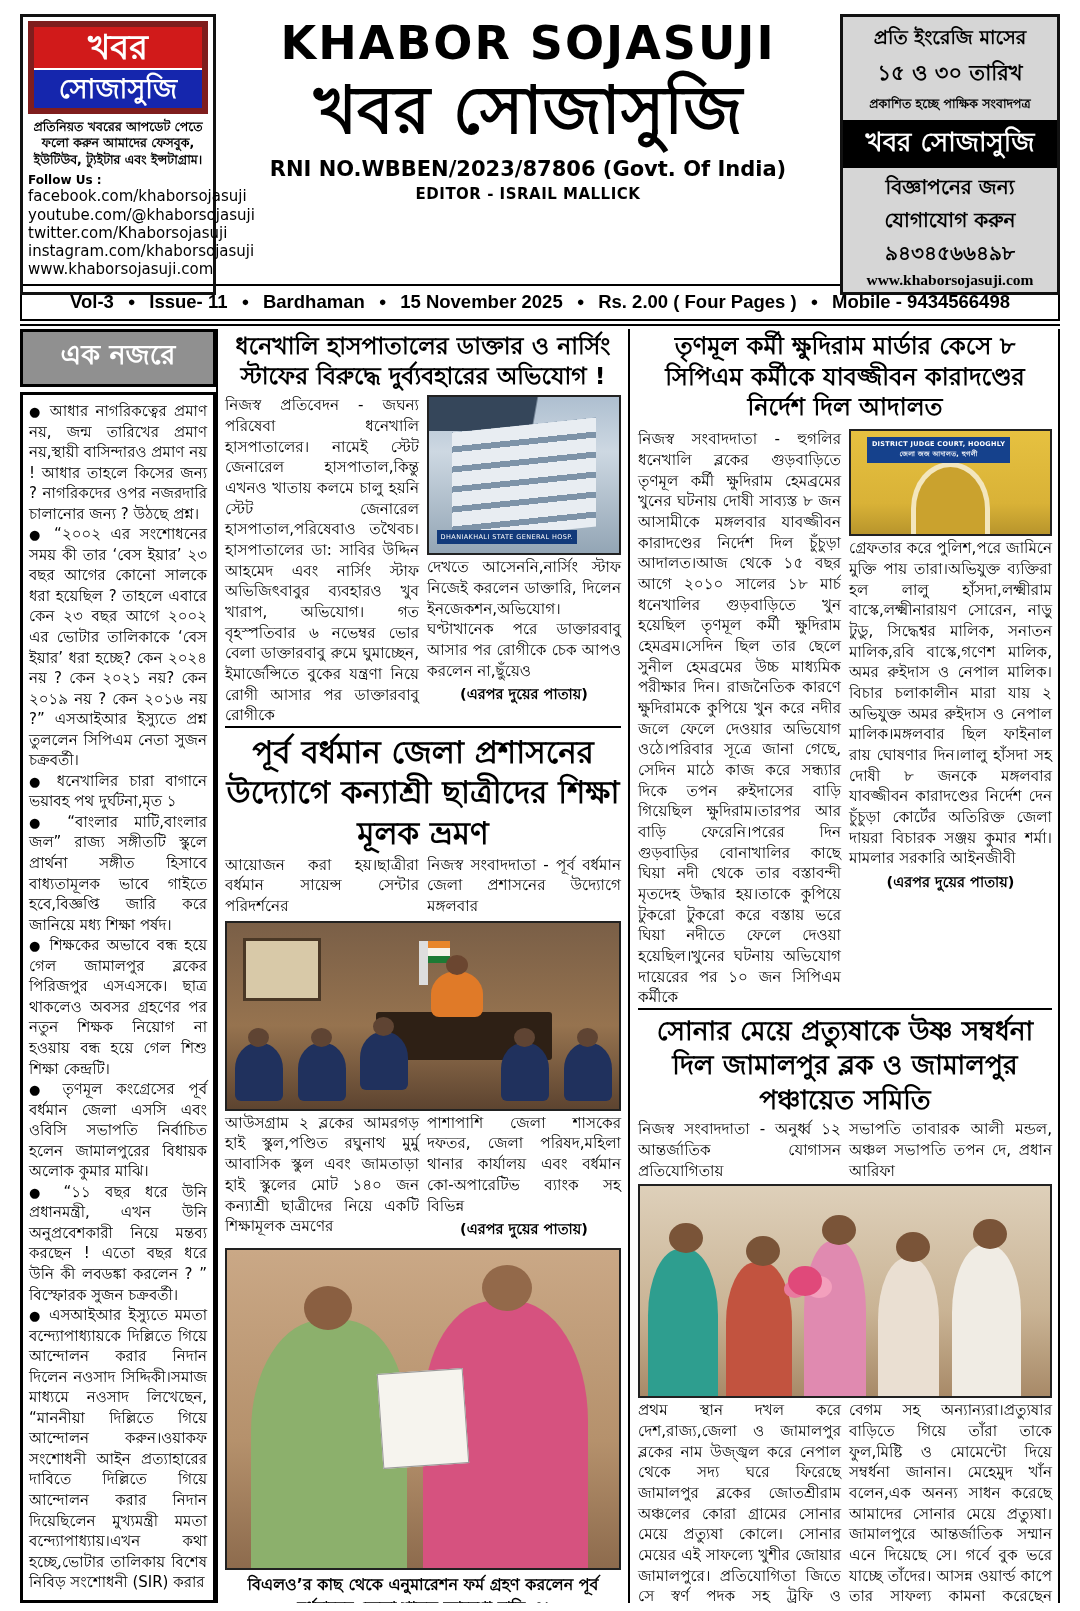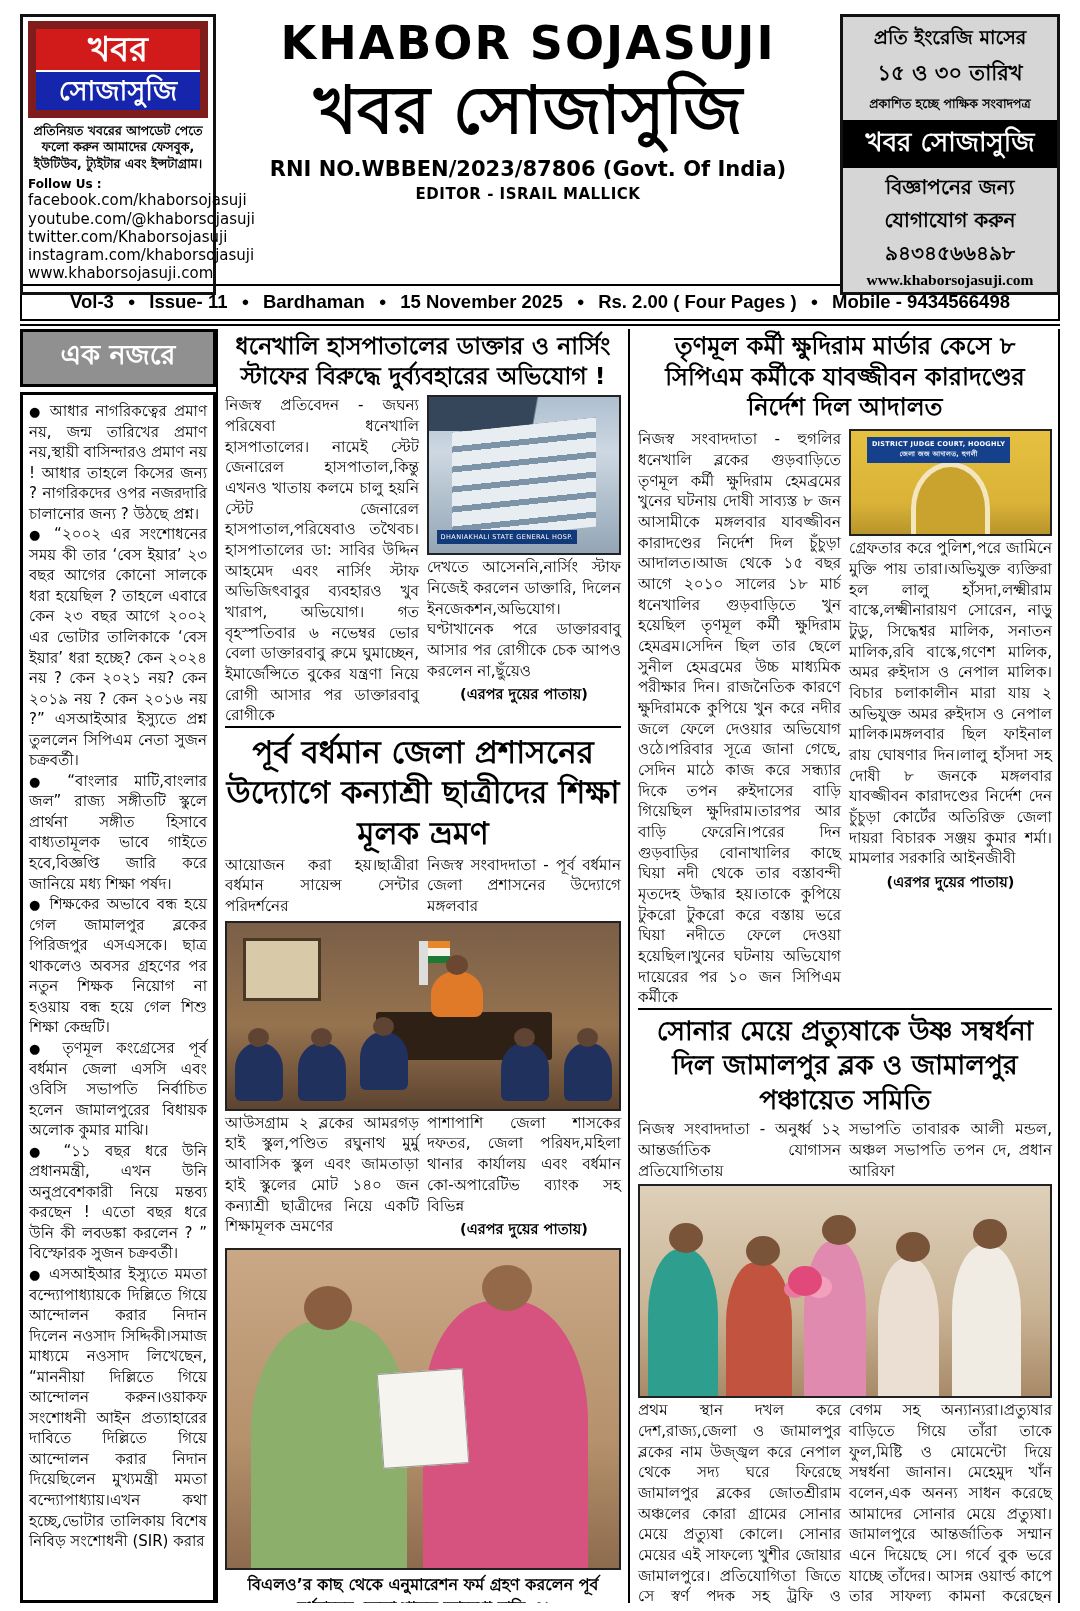--- a/index.html
+++ b/index.html
@@ -3,21 +3,21 @@
 <meta charset="utf-8">
 <style>
   * { margin:0; padding:0; box-sizing:border-box; }
   body { background:#555; font-family:"DejaVu Sans","Liberation Sans",sans-serif; }
   .page{ width:1080px; height:1611px; margin:0 auto; background:#fff; color:#000;
          padding:14px 20px 10px 20px; overflow:hidden; position:relative; }
 
   
   .masthead{ display:grid; grid-template-columns:196px 1fr 220px; gap:10px; height:262px; }
   .logo-box{ border:3px solid #111; padding:4px 5px; display:flex; flex-direction:column; }
-  .logo{ border:8px solid #7f1d1d; background:#000; }
+  .logo{ border:6px solid #7f1d1d; background:#000; }
   .logo-top{ background:#d11a1a; color:#fff; font-weight:bold; font-size:34px; text-align:center;
              line-height:1.2; border-bottom:2px solid #fff; }
   .logo-bottom{ background:#1526ad; color:#fff; font-weight:bold; font-size:27px; text-align:center; line-height:1.4;}
   .logo-tagline{ font-size:12.5px; font-weight:bold; text-align:center; margin-top:5px; line-height:1.35; }
   .follow-label{ font-size:12px; font-weight:bold; margin-top:4px; }
   .social{ list-style:none; }
   .social li{ font-size:15px; line-height:1.22; }
   .masthead-center{ text-align:center; padding-top:6px; overflow:hidden;}
   .title-en{ font-size:46px; font-weight:bold; letter-spacing:2px; line-height:1.0; white-space:nowrap;}
   .title-bn{ font-size:66px; font-weight:bold; line-height:1.35; white-space:nowrap;}
@@ -171,20 +171,21 @@
     </ul>
 
   <div class="body-grid">
 
     <div class="col-left">
       <div class="glance-header">এক নজরে</div>
       <div class="glance-box">
         <ul>
             <li>আধার নাগরিকত্বের প্রমাণ নয়, জন্ম তারিখের প্রমাণ নয়,স্থায়ী বাসিন্দারও প্রমাণ নয় ! আধার তাহলে কিসের জন্য ? নাগরিকদের ওপর নজরদারি চালানোর জন্য ? উঠছে প্রশ্ন।</li>
             <li>“২০০২ এর সংশোধনের সময় কী তার ‘বেস ইয়ার’ ২৩ বছর আগের কোনো সালকে ধরা হয়েছিল ? তাহলে এবারে কেন ২৩ বছর আগে ২০০২ এর ভোটার তালিকাকে ‘বেস ইয়ার’ ধরা হচ্ছে? কেন ২০২৪ নয় ? কেন ২০২১ নয়? কেন ২০১৯ নয় ? কেন ২০১৬ নয় ?” এসআইআর ইস্যুতে প্রশ্ন তুললেন সিপিএম নেতা সুজন চক্রবর্তী।</li>
+            <li>ধনেখালির চারা বাগানে ভয়াবহ পথ দুর্ঘটনা,মৃত ১</li>
             <li>“বাংলার মাটি,বাংলার জল” রাজ্য সঙ্গীতটি স্কুলে প্রার্থনা সঙ্গীত হিসাবে বাধ্যতামূলক ভাবে গাইতে হবে,বিজ্ঞপ্তি জারি করে জানিয়ে মধ্য শিক্ষা পর্ষদ।</li>
             <li>শিক্ষকের অভাবে বন্ধ হয়ে গেল জামালপুর ব্লকের পিরিজপুর এসএসকে। ছাত্র থাকলেও অবসর গ্রহণের পর নতুন শিক্ষক নিয়োগ না হওয়ায় বন্ধ হয়ে গেল শিশু শিক্ষা কেন্দ্রটি।</li>
             <li>তৃণমূল কংগ্রেসের পূর্ব বর্ধমান জেলা এসসি এবং ওবিসি সভাপতি নির্বাচিত হলেন জামালপুরের বিধায়ক অলোক কুমার মাঝি।</li>
             <li>“১১ বছর ধরে উনি প্রধানমন্ত্রী, এখন উনি অনুপ্রবেশকারী নিয়ে মন্তব্য করছেন ! এতো বছর ধরে উনি কী লবডঙ্কা করলেন ? ” বিস্ফোরক সুজন চক্রবর্তী।</li>
             <li>এসআইআর ইস্যুতে মমতা বন্দ্যোপাধ্যায়কে দিল্লিতে গিয়ে আন্দোলন করার নিদান দিলেন নওসাদ সিদ্দিকী।সমাজ মাধ্যমে নওসাদ লিখেছেন, “মাননীয়া দিল্লিতে গিয়ে আন্দোলন করুন।ওয়াকফ সংশোধনী আইন প্রত্যাহারের দাবিতে দিল্লিতে গিয়ে আন্দোলন করার নিদান দিয়েছিলেন মুখ্যমন্ত্রী মমতা বন্দ্যোপাধ্যায়।এখন কথা হচ্ছে,ভোটার তালিকায় বিশেষ নিবিড় সংশোধনী (SIR) করার</li>
           </ul>
 
       </div>
     </div>
 

